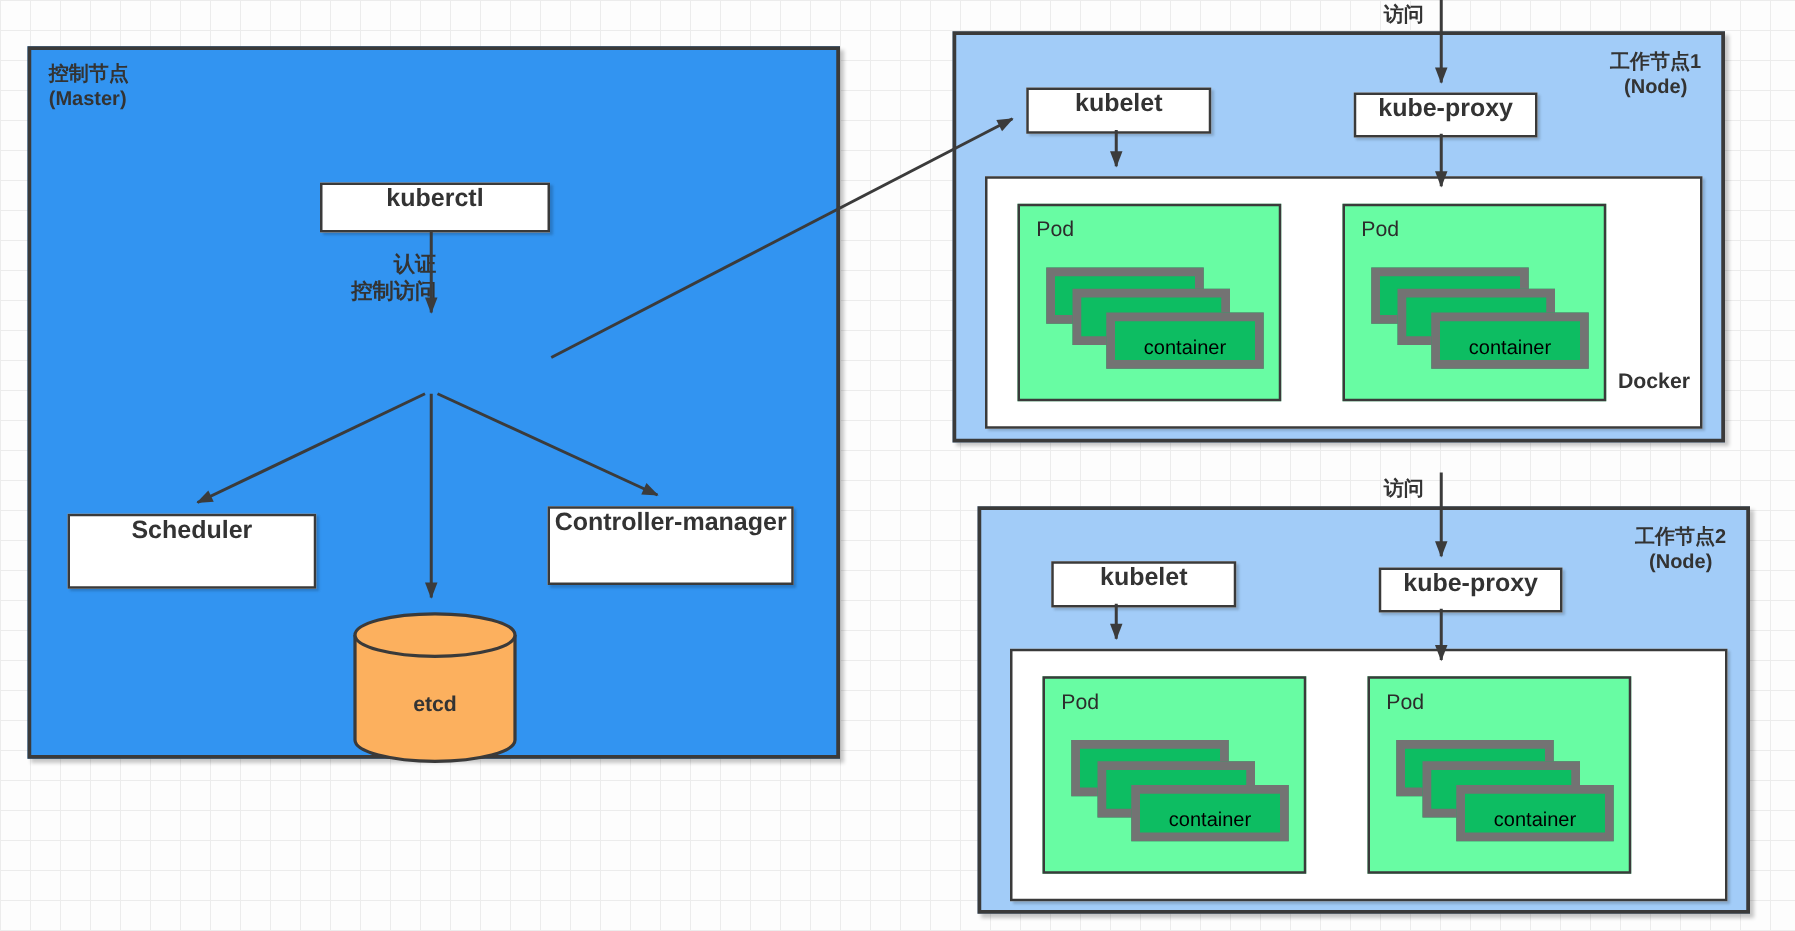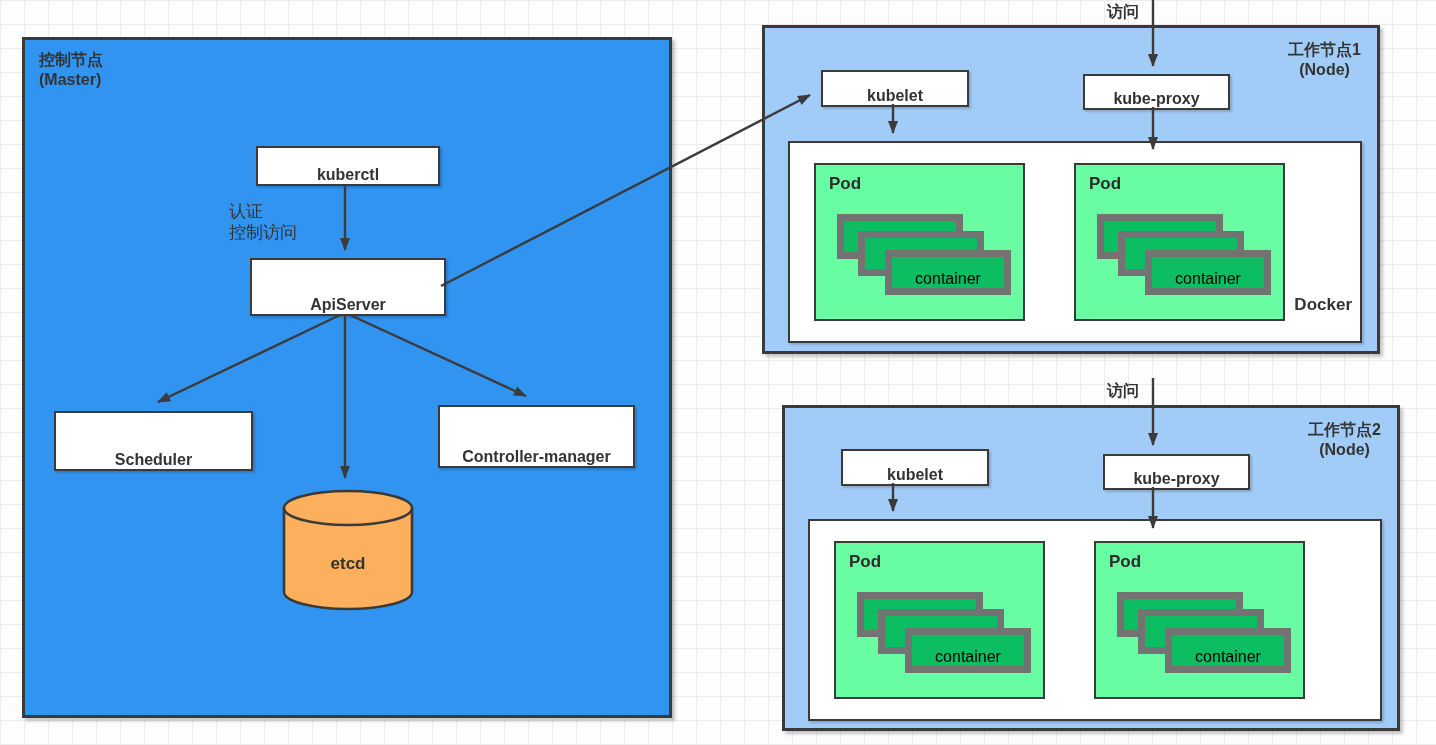--- a/index.html
+++ b/index.html
@@ -17,52 +17,52 @@
       linear-gradient(#ececec 1px, transparent 1px),
       linear-gradient(90deg, #ececec 1px, transparent 1px);
     background-size:24px 24px;
   }
   .bigbox{
     position:absolute;
     border:3px solid #3a3a3a;
     box-shadow:3px 3px 3px rgba(0,0,0,0.22);
     z-index:1;
   }
-  .master{ left:22px; top:37px; width:650px; height:681px; }
+  .master{ left:22px; top:37px; width:650px; height:570px; }
   .node1 { left:762px; top:25px;  width:618px; height:329px;padding-left:31px; }
   .node2 { left:762px; top:405px; width:618px; height:326px;margin-left:20px; }
 
   .corner-title{
     position:absolute;
     font-weight:bold;
     font-size:16px;
     line-height:20px;
     color:#333;
     z-index:2;
   }
   .corner-title.tl{ left:14px; top:10px; text-align:left; }
   .corner-title.tr{ right:16px; top:12px; text-align:center; }
 
   .rect{
     position:absolute;
     background:#ffffff;
     border:2px solid #3a3a3a;
-    display:flex; align-items:flex-end; justify-content:center;
-    font-weight:bold; font-size:16px; color:#333;
+    display:flex; align-items:flex-start; justify-content:center;
+    font-weight:bold; font-size:20px; color:#333;
     box-shadow:2px 2px 2px rgba(0,0,0,0.18);
     z-index:2;
   }
   .kuberctl   { left:231px; top:106px; width:184px; height:40px; }
   .apiserver  { left:225px; top:218px; width:196px; height:58px; }
   .scheduler  { left:29px;  top:371px; width:199px; height:60px; }
   .controller { left:413px; top:365px; width:197px; height:63px; }
 
   .auth-label{
     position:absolute; left:204px; top:161px; width:120px;
-    text-align:left; font-weight:normal; font-size:17px; line-height:21px;
+    text-align:right; font-weight:bold; font-size:17px; line-height:21px;
     color:#333; z-index:2;
   }
 
   .etcd-wrap{ position:absolute; left:256px; top:448px; width:134px; height:124px; z-index:2; }
   .etcd-wrap svg{ display:block; }
   .etcd-label{
     position:absolute; left:0; top:66px; width:100%;
     text-align:center; font-weight:bold; font-size:17px; color:#333;
   }
 
@@ -86,21 +86,21 @@
   }
 
   .pod{
     position:absolute; top:20px; width:211px; height:158px;
     border:2px solid #3a3a3a;
   }
   .pod.p1{ left:24px; }
   .pod.p2{ left:284px; }
   .pod-label{
     position:absolute; left:13px; top:9px;
-    font-weight:bold; font-size:17px; color:#2c2c2c;
+    font-weight:normal; font-size:17px; color:#2c2c2c;
   }
   .containerbox{
     position:absolute; width:126px; height:45px;
     border:7px solid #737373;
     display:flex; align-items:flex-end; justify-content:center;
     font-size:16px; color:#000000;
   }
   .containerbox.c1{ left:21px; top:49px; }
   .containerbox.c2{ left:42px; top:66px; }
   .containerbox.c3{ left:69px; top:85px; }
@@ -131,23 +131,20 @@
 
     <div class="rect kuberctl">
       <span>kuberctl</span>
     </div>
 
     <div class="auth-label">
       <div>认证</div>
       <div>控制访问</div>
     </div>
 
-    <div class="rect apiserver">
-      <span>ApiServer</span>
-    </div>
 
     <div class="rect scheduler">
       <span>Scheduler</span>
     </div>
 
     <div class="rect controller">
       <span>Controller-manager</span>
     </div>
 
     <div class="etcd-wrap">

